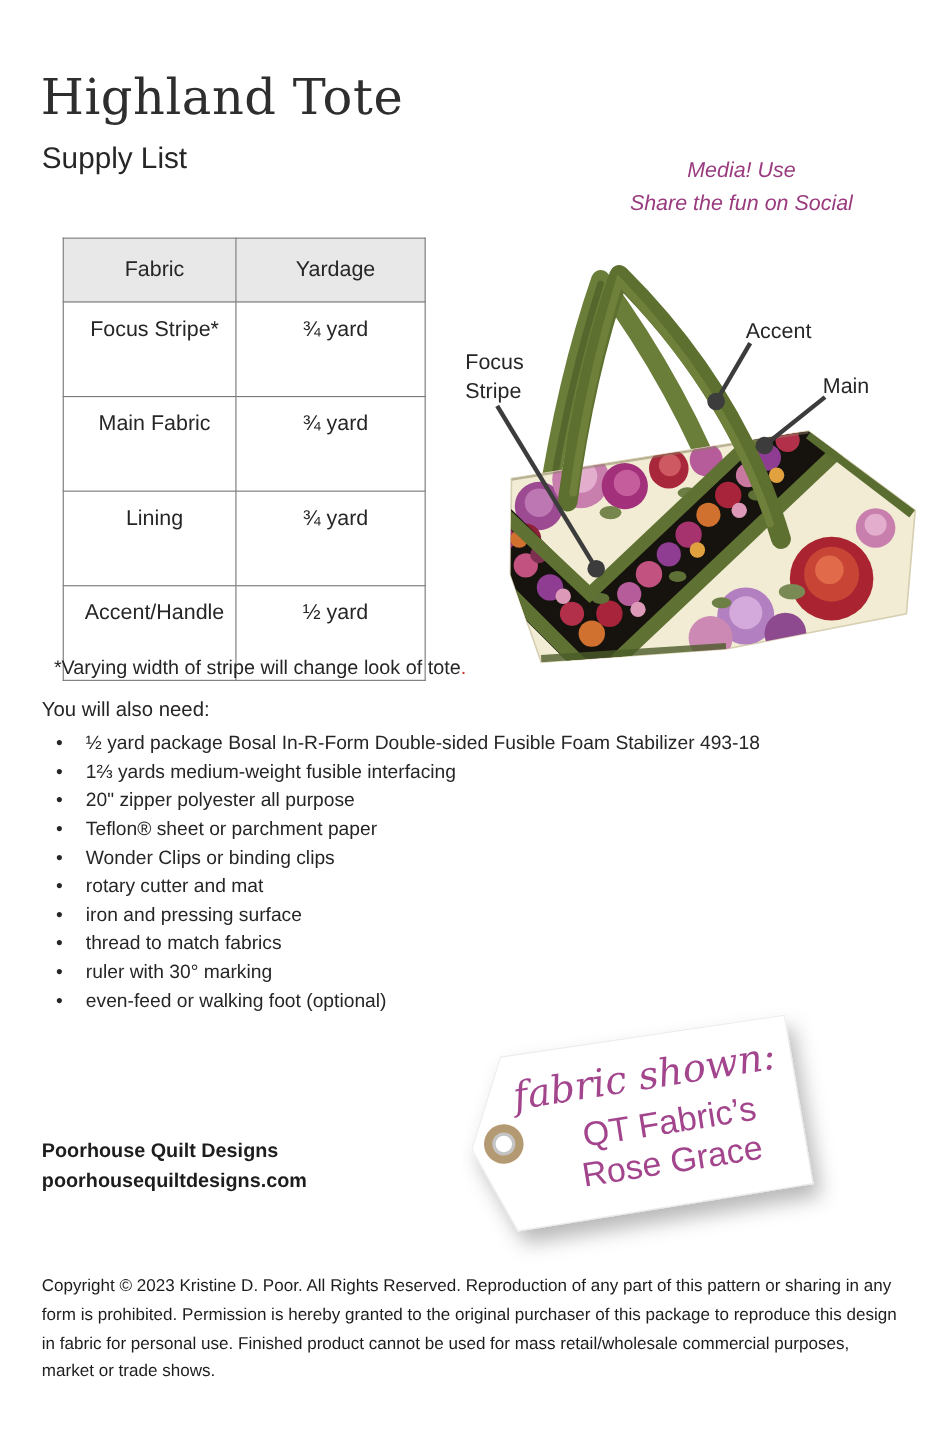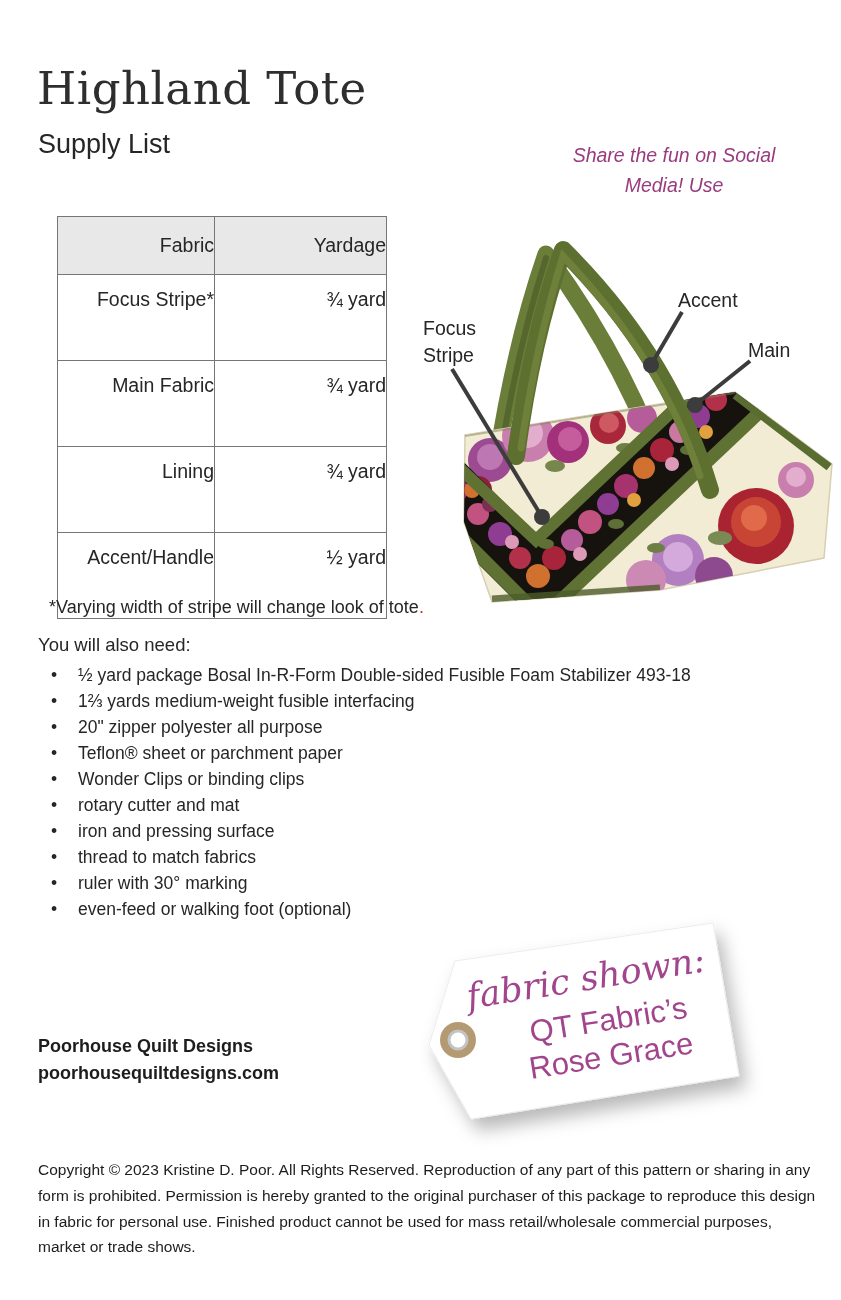--- a/index.html
+++ b/index.html
@@ -16,21 +16,21 @@
   .supply-subtitle{left:38px;top:161px;font-size:16.5px;color:#262626;}
   .social{
     left:538px;top:141px;width:272px;text-align:center;
     font-style:italic;font-size:19.5px;line-height:29.5px;color:#993b7e;
   }
   .social .hashtag{font-weight:bold;}
   table.supply{
     position:absolute;left:57px;top:216px;width:329px;border-collapse:collapse;
     font-size:19.5px;color:#262626;table-layout:fixed;
   }
-  table.supply th,table.supply td{border:1px solid #767676;text-align:right;}
+  table.supply th,table.supply td{border:1px solid #767676;text-align:center;}
   table.supply th{
     background:#e8e8e8;font-weight:normal;height:57px;padding:0 0 0 9px;vertical-align:middle;
   }
   table.supply td{height:72px;padding:13px 0 0 9px;vertical-align:top;margin-top:16px;}
   table.supply col.c1{width:157px;} table.supply col.c2{width:172px;}
   .note{left:49px;top:597px;font-size:18px;color:#262626;}
   .note .red-period{color:#cf2b27;}
   .also-heading{left:38px;top:634px;font-size:18.5px;color:#262626;}
   ul.supplies{
     position:absolute;left:38px;top:662px;margin:0;padding:0;list-style:none;
@@ -55,22 +55,22 @@
 </style>
 </head>
 <body>
 
 <div class="page">
 
   <div class="abs page-title">Highland Tote</div>
   <div class="abs supply-heading">Supply List</div>
 
   <div class="abs social">
+    <div>Media! Use</div>
     <div>Share the fun on Social</div>
-    <div>Media! Use</div>
   </div>
 
   <table class="supply">
     <colgroup>
         <col class="c1">
         <col class="c2">
       </colgroup>
     <thead>
       <tr>
         <th>Fabric</th>

